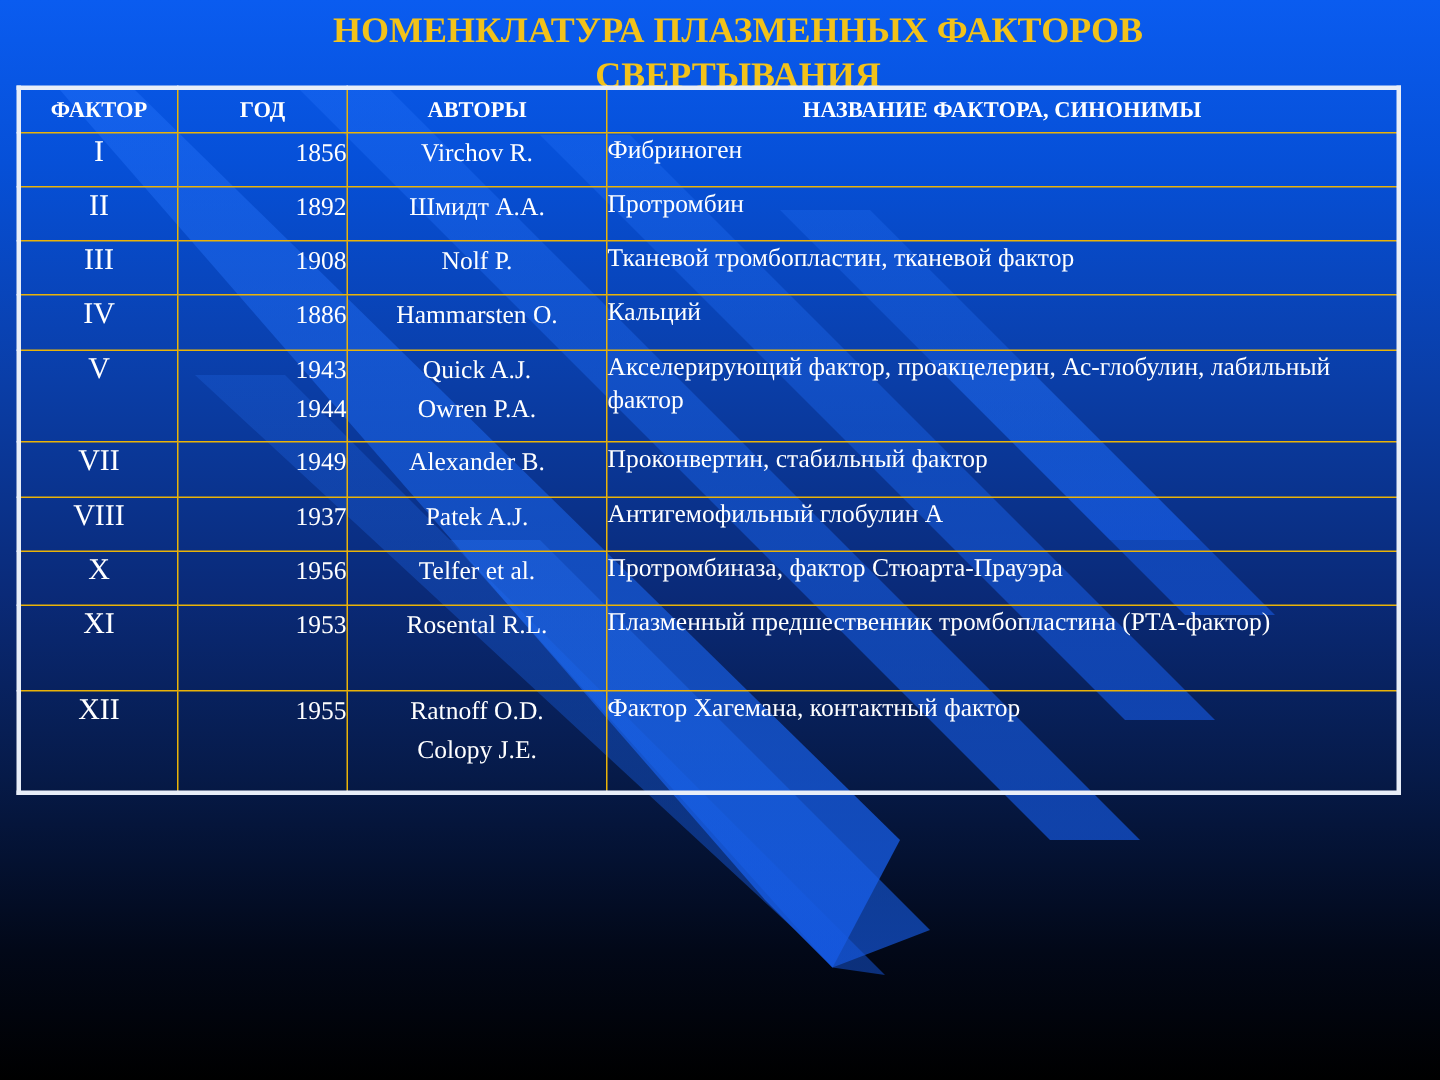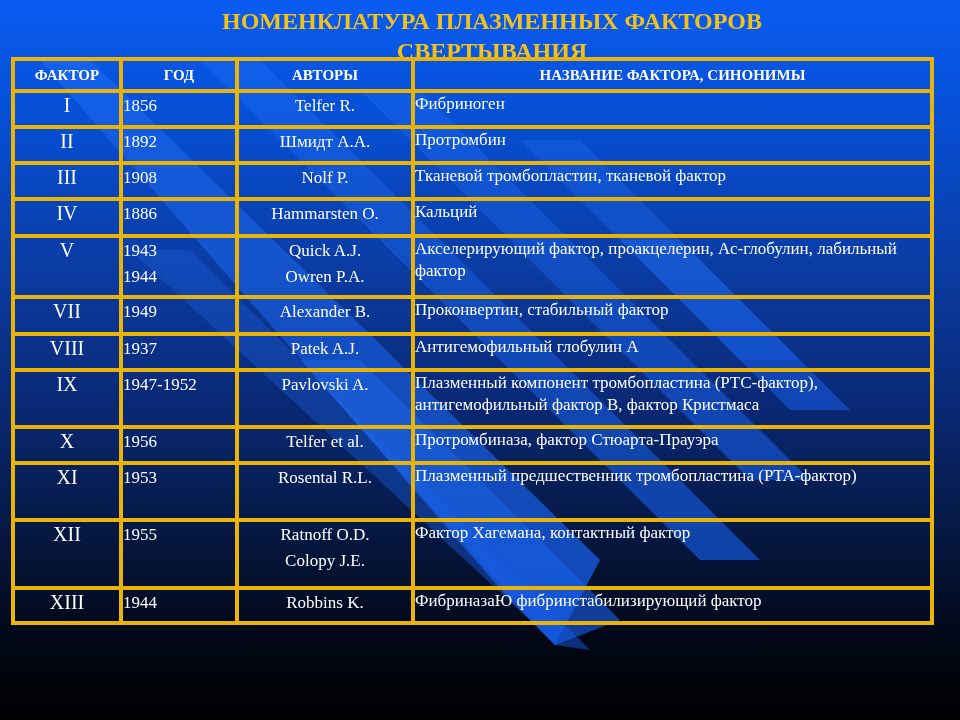--- a/index.html
+++ b/index.html
@@ -13,27 +13,27 @@
     position:absolute; left:12px; top:6px; width:960px; text-align:center; z-index:2;
     color:#f2c21a; font-family:"Liberation Serif", serif; font-weight:bold;
     font-size:24px; line-height:30px; letter-spacing:0px;
   }
   table.factors {
     position:absolute; left:11px; top:57px; width:923px; z-index:3;
     border-collapse:collapse; border:3px solid #e8eef8;
     color:#ffffff;
   }
   table.factors th, table.factors td {
-    border:4px solid #eab308; padding:0; vertical-align:top;margin-top:32px;
+    border:1px solid #eab308; padding:0; vertical-align:top;margin-top:32px;
   }
   table.factors th {
     font-weight:bold; font-size:15px; height:28px; vertical-align:middle; text-align:center;
   }
   .c1 { width:104px; text-align:center; }
-  .c2 { width:112px; text-align:left; }
+  .c2 { width:112px; text-align:right; }
   .c3 { width:172px; text-align:center; }
   .c4 { text-align:left; }
   td.c1 { font-size:20px; line-height:24px; padding-top:4px; }
   td.c2, td.c3 { font-size:17px; line-height:26px; padding-top:2px; }
   td.c4 { font-size:17px; line-height:22px; padding:5px 8px 0 10px; }
   .line { display:block; }
 </style>
 </head>
 <body>
 
@@ -69,21 +69,21 @@
       <th class="c4" style="">НАЗВАНИЕ ФАКТОРА, СИНОНИМЫ</th>
     </tr>
   </thead>
   <tbody id="tbody">
       <tr style="height: 36px;">
         <td class="c1">I</td>
         <td class="c2">
           <span class="line">1856</span>
         </td>
         <td class="c3">
-          <span class="line">Telfer R.</span>
+          <span class="line">Virchov R.</span>
         </td>
         <td class="c4">Фибриноген</td>
       </tr>
       <tr style="height: 36px;">
         <td class="c1">II</td>
         <td class="c2">
           <span class="line">1892</span>
         </td>
         <td class="c3">
           <span class="line">Шмидт А.А.</span>
@@ -135,30 +135,20 @@
       <tr style="height: 36px;">
         <td class="c1">VIII</td>
         <td class="c2">
           <span class="line">1937</span>
         </td>
         <td class="c3">
           <span class="line">Patek A.J.</span>
         </td>
         <td class="c4">Антигемофильный глобулин А</td>
       </tr>
-      <tr style="height: 57px;">
-        <td class="c1">IX</td>
-        <td class="c2">
-          <span class="line">1947-1952</span>
-        </td>
-        <td class="c3">
-          <span class="line">Pavlovski A.</span>
-        </td>
-        <td class="c4">Плазменный компонент тромбопластина (PTC-фактор), антигемофильный фактор В, фактор Кристмаса</td>
-      </tr>
       <tr style="height: 36px;">
         <td class="c1">X</td>
         <td class="c2">
           <span class="line">1956</span>
         </td>
         <td class="c3">
           <span class="line">Telfer et al.</span>
         </td>
         <td class="c4">Протромбиназа, фактор Стюарта-Прауэра</td>
       </tr>
@@ -176,24 +166,14 @@
         <td class="c1">XII</td>
         <td class="c2">
           <span class="line">1955</span>
         </td>
         <td class="c3">
           <span class="line">Ratnoff O.D.</span>
           <span class="line">Colopy J.E.</span>
         </td>
         <td class="c4">Фактор Хагемана, контактный фактор</td>
       </tr>
-      <tr style="height: 35px;">
-        <td class="c1">XIII</td>
-        <td class="c2">
-          <span class="line">1944</span>
-        </td>
-        <td class="c3">
-          <span class="line">Robbins K.</span>
-        </td>
-        <td class="c4">ФибриназаЮ фибринстабилизирующий фактор</td>
-      </tr>
     </tbody>
 </table>
 
 </body></html>

